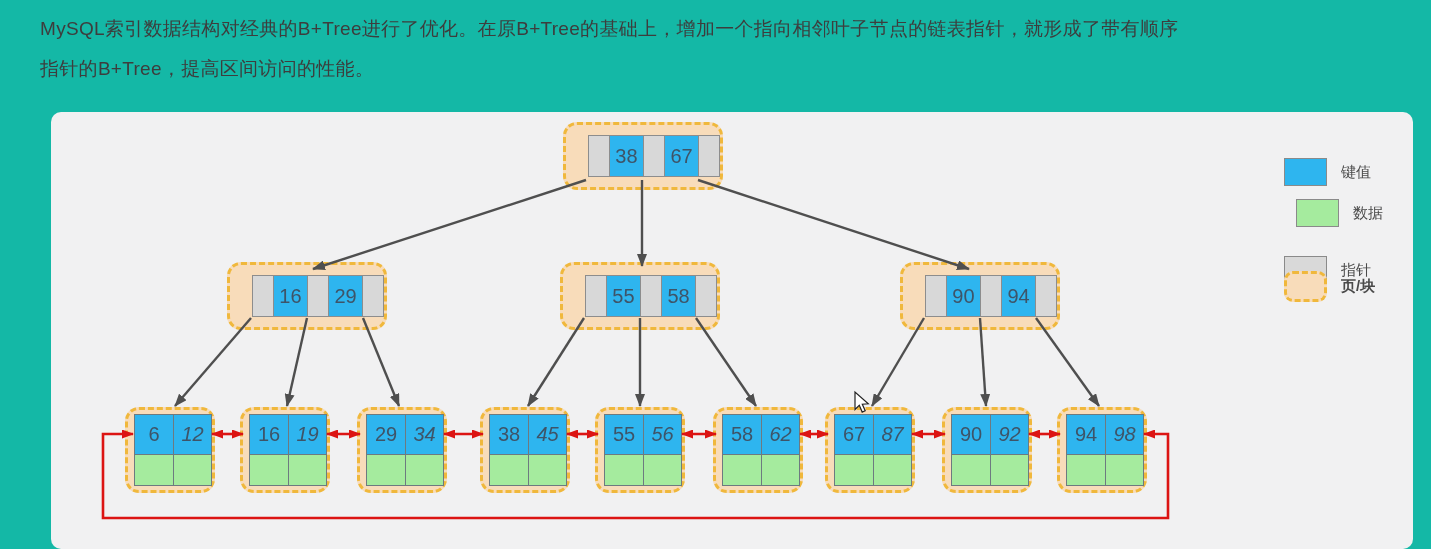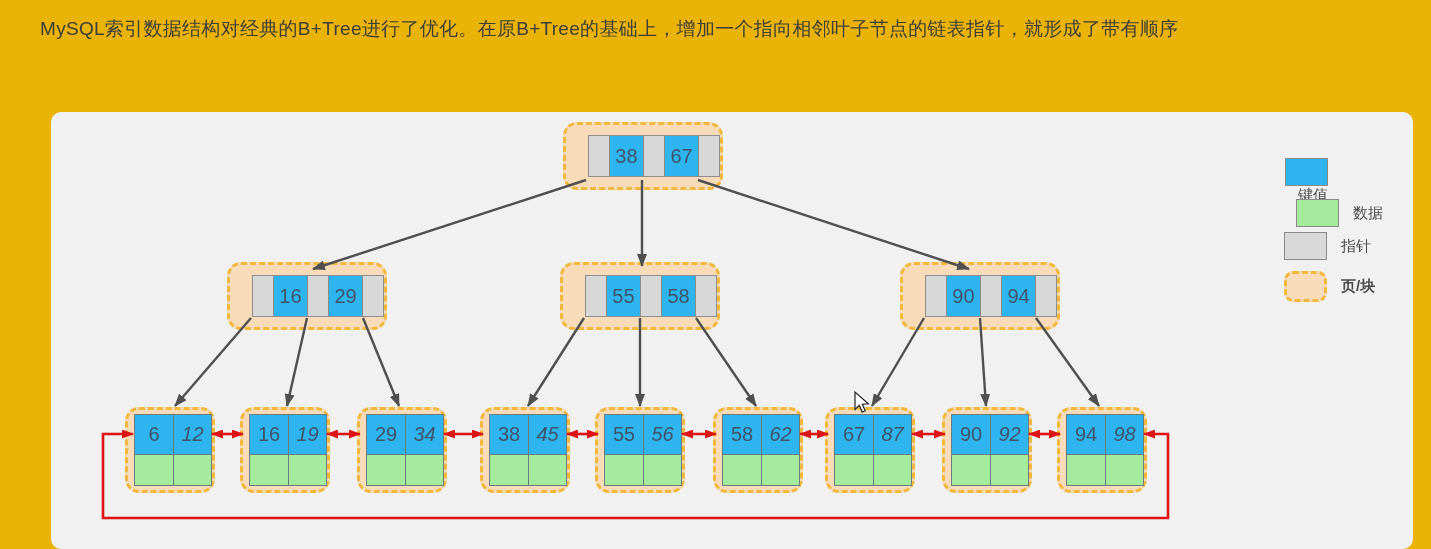--- a/index.html
+++ b/index.html
@@ -1,18 +1,18 @@
 <!DOCTYPE html>
 <html><head>
 <meta charset="utf-8">
 <style>
   html,body{margin:0;padding:0;background:#ffffff;}
   .stage{
     position:relative;width:1431px;height:549px;overflow:hidden;
-    font-family:"Liberation Sans","DejaVu Sans",sans-serif;background:#eab308;
+    font-family:"Liberation Sans","DejaVu Sans",sans-serif;background:#14b8a6;
   }
   
   .para{
     position:absolute;left:40px;top:9px;width:1350px;
     font-size:19px;line-height:40px;color:#3d3d3d;letter-spacing:0.3px;
   }
   
   .panel{
     position:absolute;left:51px;top:112px;width:1362px;height:437px;
     background:#f1f1f2;border-radius:10px;
@@ -61,20 +61,21 @@
   .sw-page{background:#f8dcba;border:3px dashed #f0b83c;border-radius:9px;height:31px;}
   .legend-label{margin-left:14px;font-size:15px;color:#4a4a4a;}
 </style>
 </head>
 <body>
 
 <div class="stage">
 
   <div class="para">
     <div>MySQL索引数据结构对经典的B+Tree进行了优化。在原B+Tree的基础上，增加一个指向相邻叶子节点的链表指针，就形成了带有顺序</div>
+    <div>指针的B+Tree，提高区间访问的性能。</div>
   </div>
 
   <div class="panel"></div>
 
   <div class="pageblock inode" style="left:563px;top:122px;">
     <div class="bar">
       <div class="ptr"></div>
       <div class="key">38</div>
       <div class="ptr"></div>
       <div class="key">67</div>
@@ -176,29 +177,29 @@
   </div>
   <div class="pageblock leafnode" style="left:1057px;top:407px;">
     <div class="leafgrid">
       <div class="cell kcell">94</div>
       <div class="cell kcell c2">98</div>
       <div class="cell dcell r2"></div>
       <div class="cell dcell c2 r2"></div>
     </div>
   </div>
 
-  <div class="legend-row" style="left:1284px;top:158px;flex-direction:column;">
+  <div class="legend-row" style="left:1284px;top:158px;">
     <div class="swatch sw-key"></div>
     <div class="legend-label">键值</div>
   </div>
   <div class="legend-row" style="left:1284px;top:199px;padding-left:12px;">
     <div class="swatch sw-data"></div>
     <div class="legend-label">数据</div>
   </div>
-  <div class="legend-row" style="left:1284px;top:232px;">
+  <div class="legend-row" style="left:1284px;top:256px;">
     <div class="swatch sw-ptr"></div>
     <div class="legend-label">指针</div>
   </div>
   <div class="legend-row" style="left:1284px;top:271px;font-weight:bold;">
     <div class="swatch sw-page"></div>
     <div class="legend-label">页/块</div>
   </div>
 
   <svg class="overlay" width="1431" height="549" viewBox="0 0 1431 549">
     <defs>

